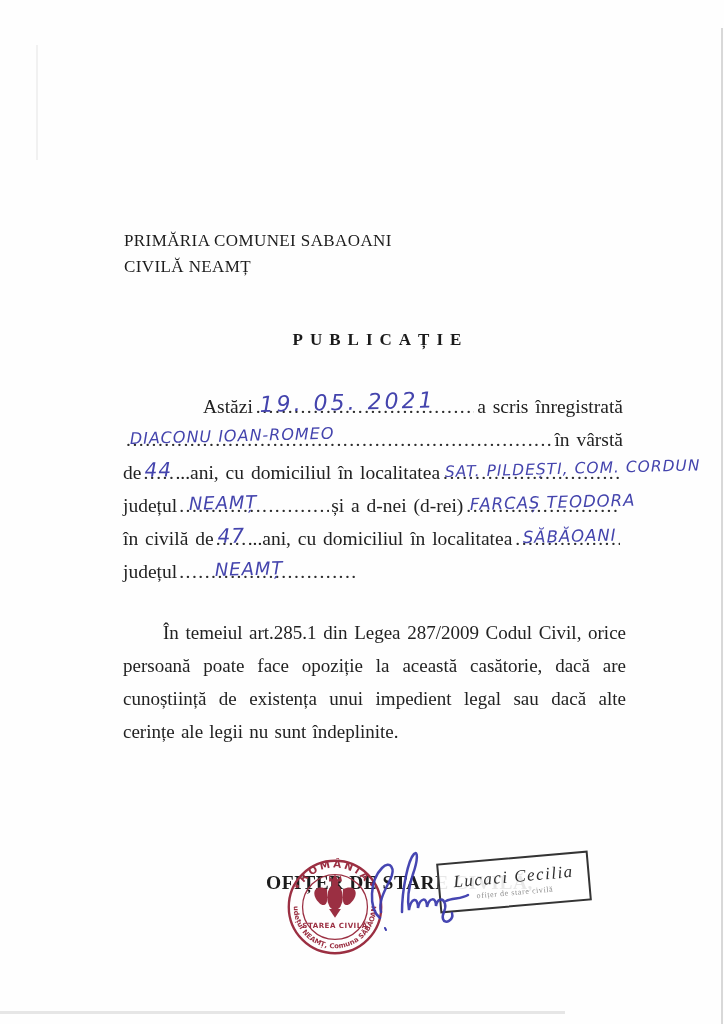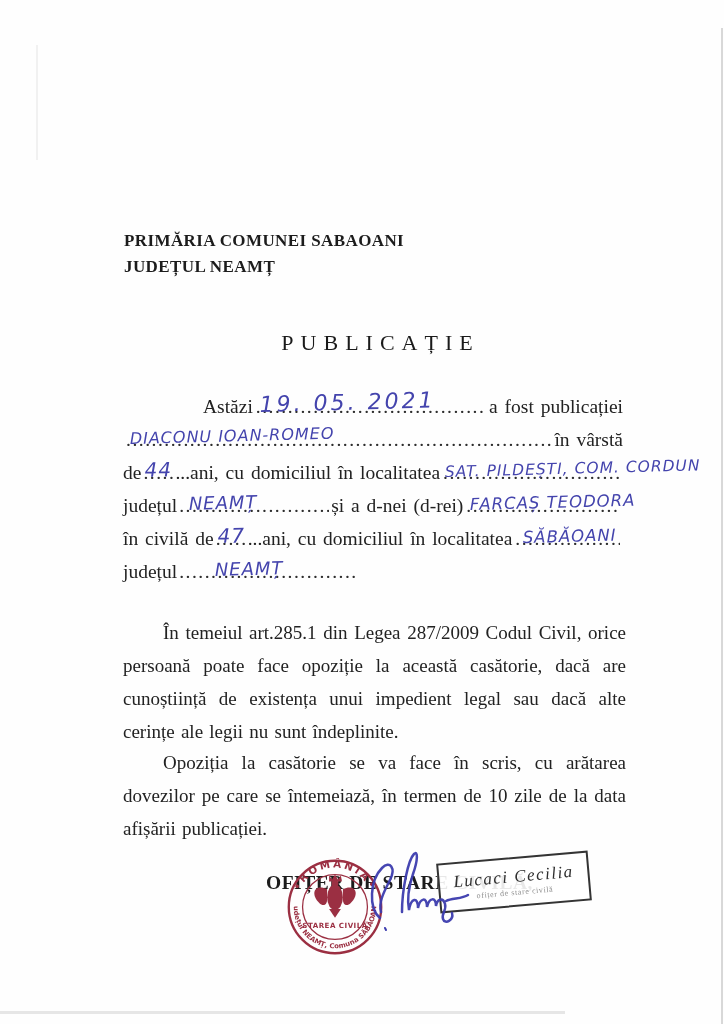--- a/index.html
+++ b/index.html
@@ -6,22 +6,22 @@
   .page{
     position:relative;width:724px;height:1024px;margin:0 auto;
     background:#fefefe;overflow:hidden;
     font-family:"Liberation Serif", serif;color:#1f1f1f;
   }
   
   .edge-right{position:absolute;right:1px;top:28px;width:2px;height:996px;background:#d8d8d8;}
   .edge-bottom{position:absolute;left:0;top:1011px;width:565px;height:3px;background:#e6e6e6;}
   .edge-left-mark{position:absolute;left:36px;top:45px;width:2px;height:115px;background:#f1f1f1;}
 
-  .header{position:absolute;left:124px;top:228px;font-weight:bold;font-size:17px;line-height:26px;letter-spacing:.4px;color:#1c1c1c;}
-  .title{position:absolute;left:123px;top:330px;width:515px;text-align:center;font-weight:normal;font-size:22px;letter-spacing:7px;color:#1a1a1a;}
+  .header{position:absolute;left:124px;top:228px;font-weight:normal;font-size:17px;line-height:26px;letter-spacing:.4px;color:#1c1c1c;}
+  .title{position:absolute;left:123px;top:330px;width:515px;text-align:center;font-weight:bold;font-size:17px;letter-spacing:7px;color:#1a1a1a;}
 
   .p1{position:absolute;left:123px;top:396px;width:500px;font-size:19.5px;color:#222;}
   .p1-line{display:flex;align-items:baseline;height:33px;text-align:center;}
   .seg{white-space:pre;word-spacing:2px;}
   .indent{padding-left:80px;}
   .fill{position:relative;flex:1 1 auto;min-width:0;margin:0 3px;}
   .dfix{position:relative;flex:0 0 auto;margin:0 2px;}
   .dots{display:block;overflow:hidden;white-space:nowrap;letter-spacing:1.5px;color:#2e2e2e;}
   .w30{width:30px;} .w150{width:150px;} .w180{width:180px;}
   .hw{
@@ -57,34 +57,34 @@
 <body>
 
 <div class="page">
 
   <div class="edge-right"></div>
   <div class="edge-bottom"></div>
   <div class="edge-left-mark"></div>
 
   <div class="header">
     <div>PRIMĂRIA COMUNEI SABAOANI</div>
-    <div>JUDEȚUL NEAMȚ</div>
+    <div>CIVILĂ NEAMȚ</div>
   </div>
 
   <div class="title">PUBLICAȚIE</div>
 
   <div class="p1">
 
     <div class="p1-line">
       <span class="seg indent">Astăzi</span>
       <span class="fill">
         <span class="dots">............................................................................................................</span>
         <span class="hw hw-date">19. 05. 2021</span>
       </span>
-      <span class="seg">a fost publicației</span>
+      <span class="seg">a scris înregistrată</span>
     </div>
 
     <div class="p1-line">
       <span class="fill">
         <span class="dots">............................................................................................................</span>
         <span class="hw hw-name">DIACONU IOAN-ROMEO</span>
       </span>
       <span class="seg">în vârstă</span>
     </div>
 
@@ -131,21 +131,20 @@
       <span class="seg">județul</span>
       <span class="dfix w180">
         <span class="dots">............................................................................................................</span>
         <span class="hw hw-county">NEAMȚ</span>
       </span>
     </div>
 
   </div>
 
   <p class="para p2">În temeiul art.285.1 din Legea 287/2009 Codul Civil, orice persoană poate face opoziție la această casătorie, dacă are cunoștiință de existența unui impedient legal sau dacă alte cerințe ale legii nu sunt îndeplinite.</p>
-  <p class="para p3">Opoziția la casătorie se va face în scris, cu arătarea dovezilor pe care se întemeiază, în termen de 10 zile de la data afișării publicației.</p>
 
   <div class="officer">OFIȚER DE STARE CIVILĂ,</div>
 
   <svg class="stamp-round" viewBox="0 0 120 120">
     <defs>
       <path id="arcTop" d="M 20,60 A 40,40 0 0 1 100,60" fill="none"></path>
       <path id="arcBottom" d="M 18,60 A 42,42 0 0 0 102,60" fill="none"></path>
     </defs>
     <circle cx="60" cy="60" r="47" fill="none" stroke="#9b2f42" stroke-width="2.4"></circle>
     <circle cx="60" cy="60" r="33" fill="none" stroke="#9b2f42" stroke-width="1.3"></circle>

